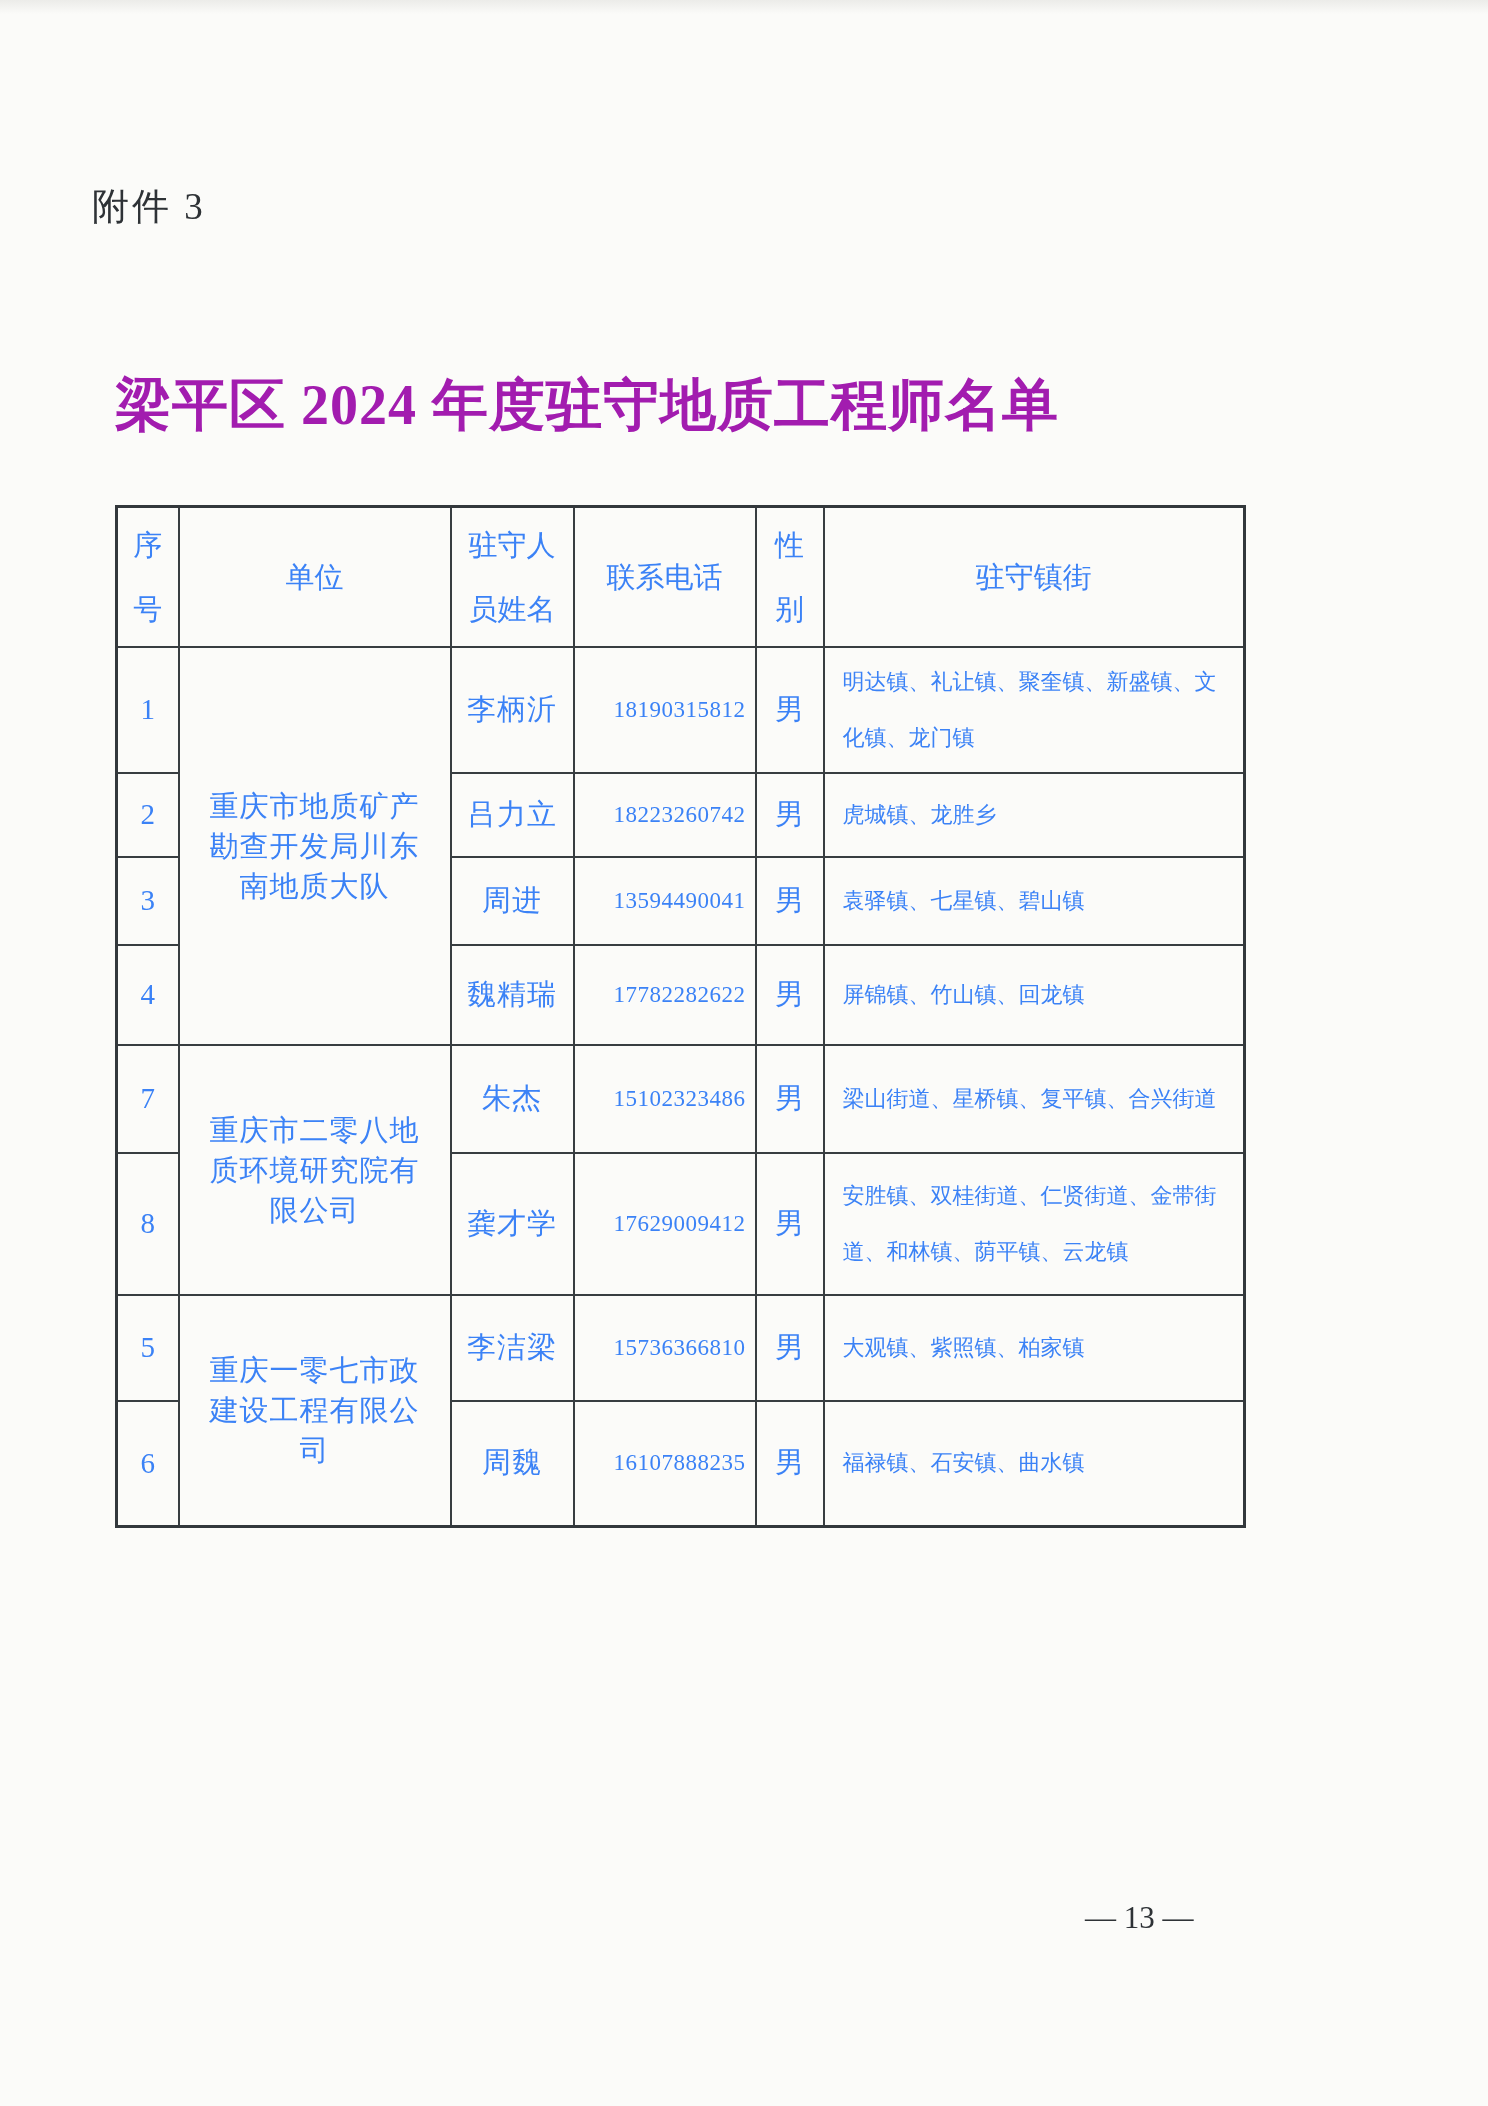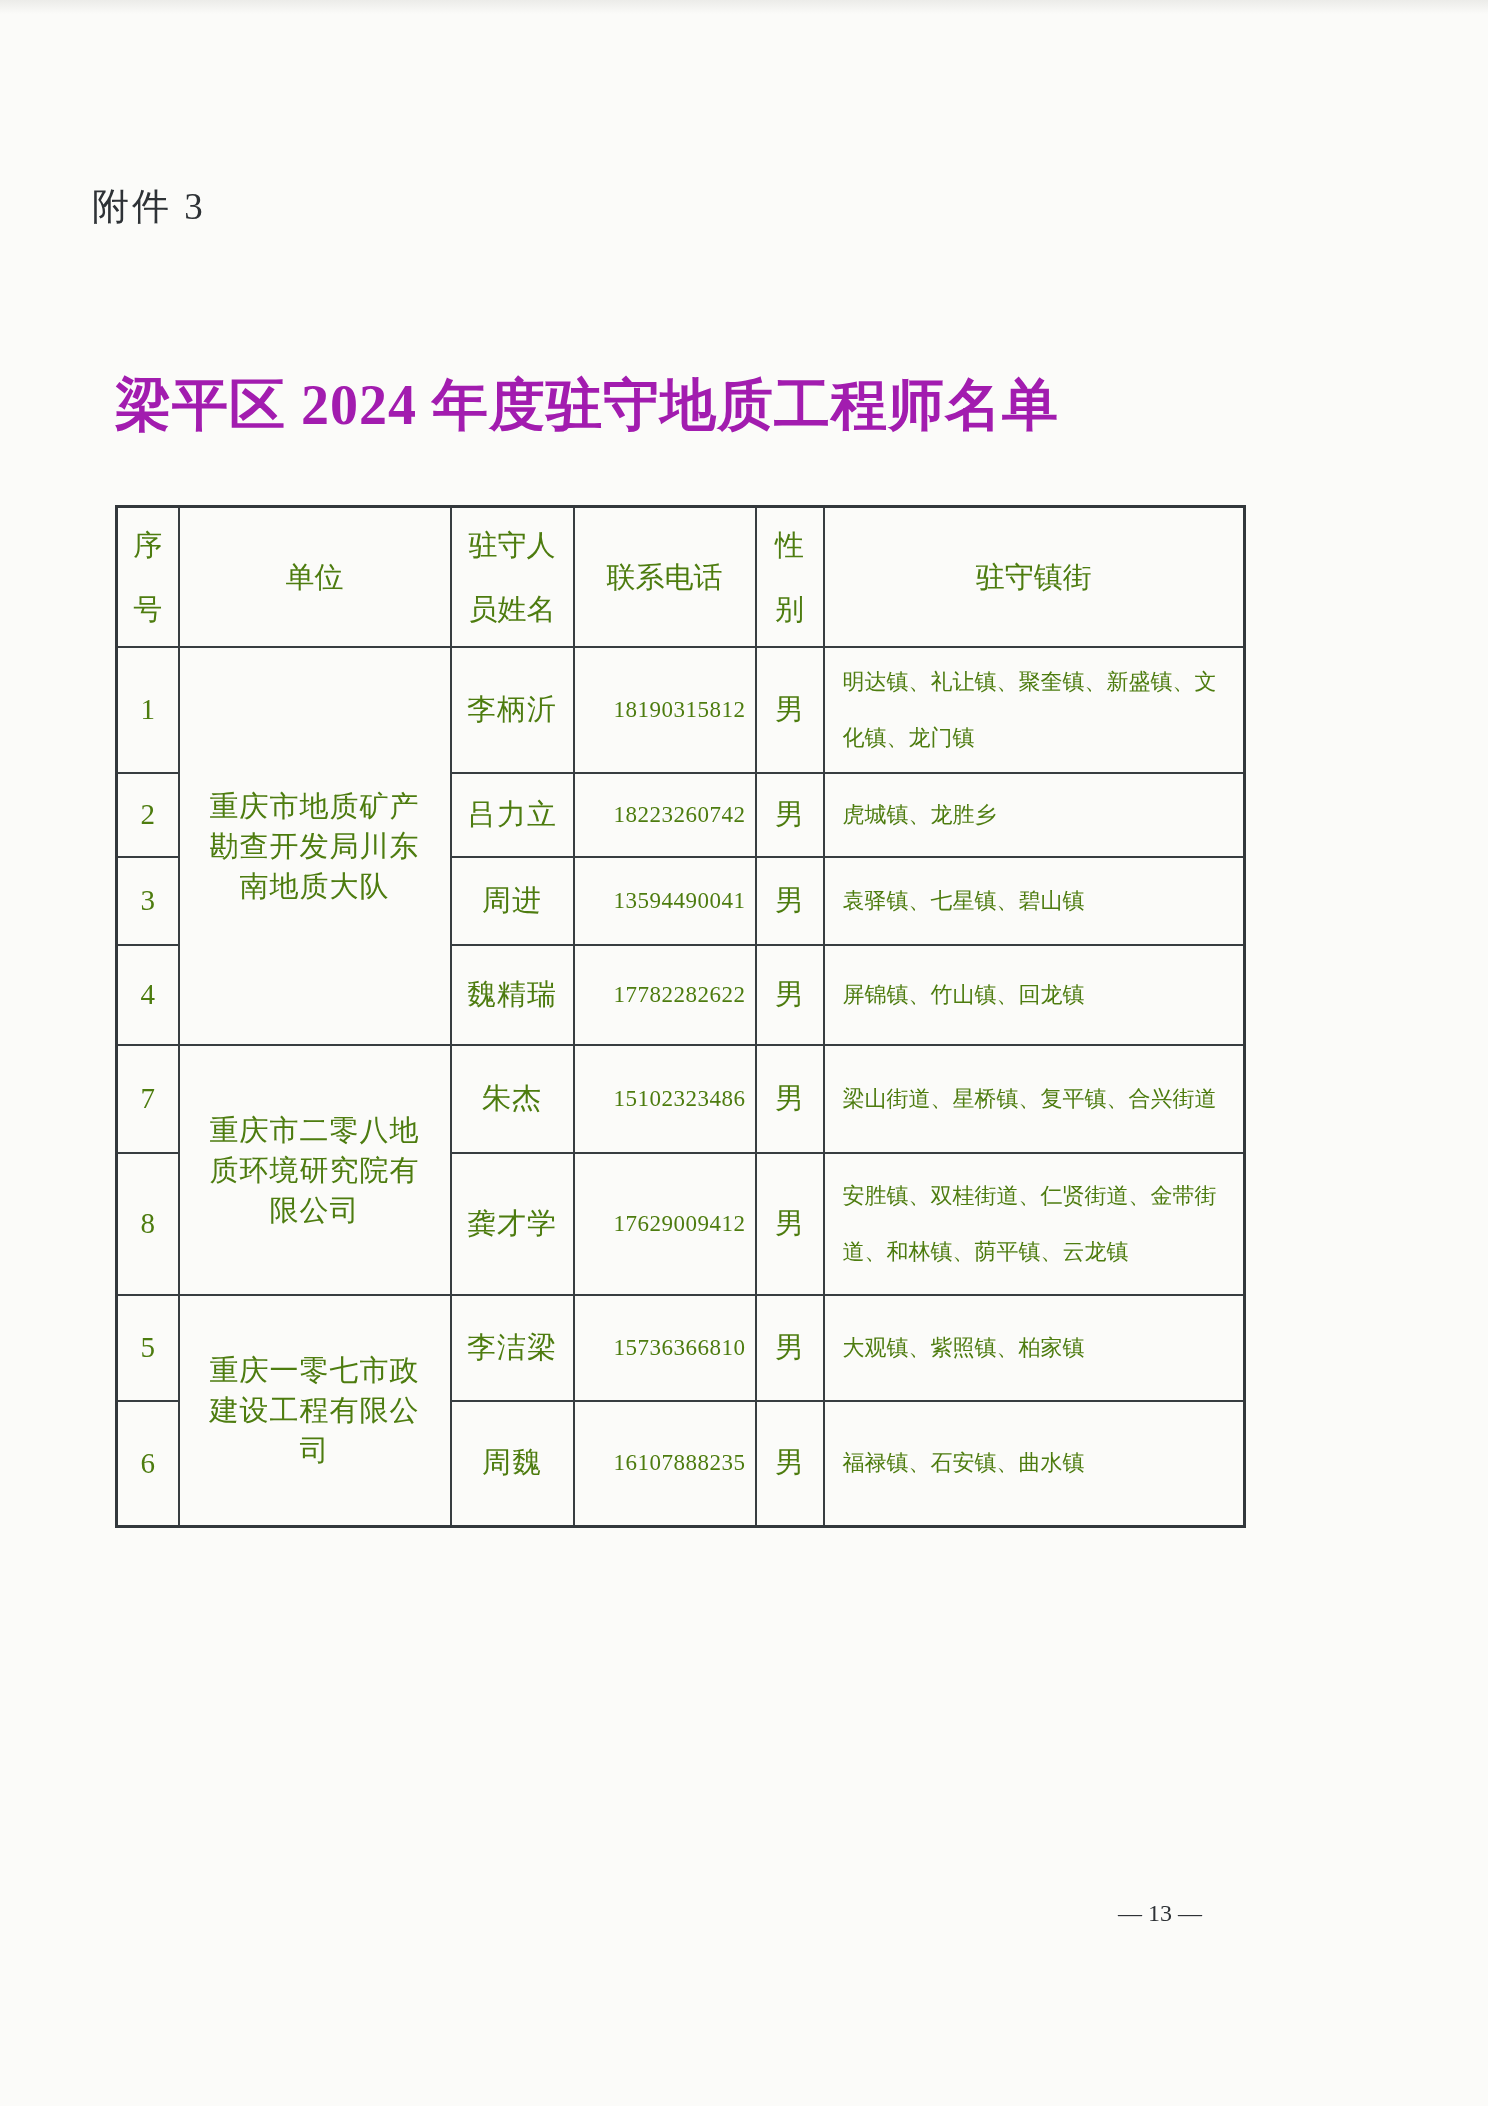--- a/index.html
+++ b/index.html
@@ -51,21 +51,21 @@
   .doc-table col.c-index  { width: 62px; }
   .doc-table col.c-unit   { width: 272px; }
   .doc-table col.c-name   { width: 123px; }
   .doc-table col.c-phone  { width: 182px; }
   .doc-table col.c-gender { width: 68px; }
   .doc-table col.c-towns  { width: 421px; }
   .doc-table th, .doc-table td {
     border: 2px solid #383d41;
     font-weight: normal;
     font-size: 29px;
-    color: #4d7c0f;
+    color: #3b82f6;
     text-align: center;
     vertical-align: middle;
     padding: 4px 6px;
     overflow: hidden;
   }
   .doc-table th {
     line-height: 64px;
     padding: 4px 13px;
   }
   tr.header-row   { height: 140px; }
@@ -96,22 +96,22 @@
   }
   td.cell-name {
     letter-spacing: 1px;
     margin-top: 34px;
   }
   .page-number {
     position: absolute;
     left: 1085px;
     top: 1900px;
     width: 150px;
-    text-align: center;
-    font-size: 24px;
+    text-align: left;
+    font-size: 31px;
     color: #2e3236;
     white-space: nowrap;
   }
 </style>
 </head>
 <body>
 
 <div class="page-shade"></div>
 
 <div class="attachment-label">附件 3</div>

